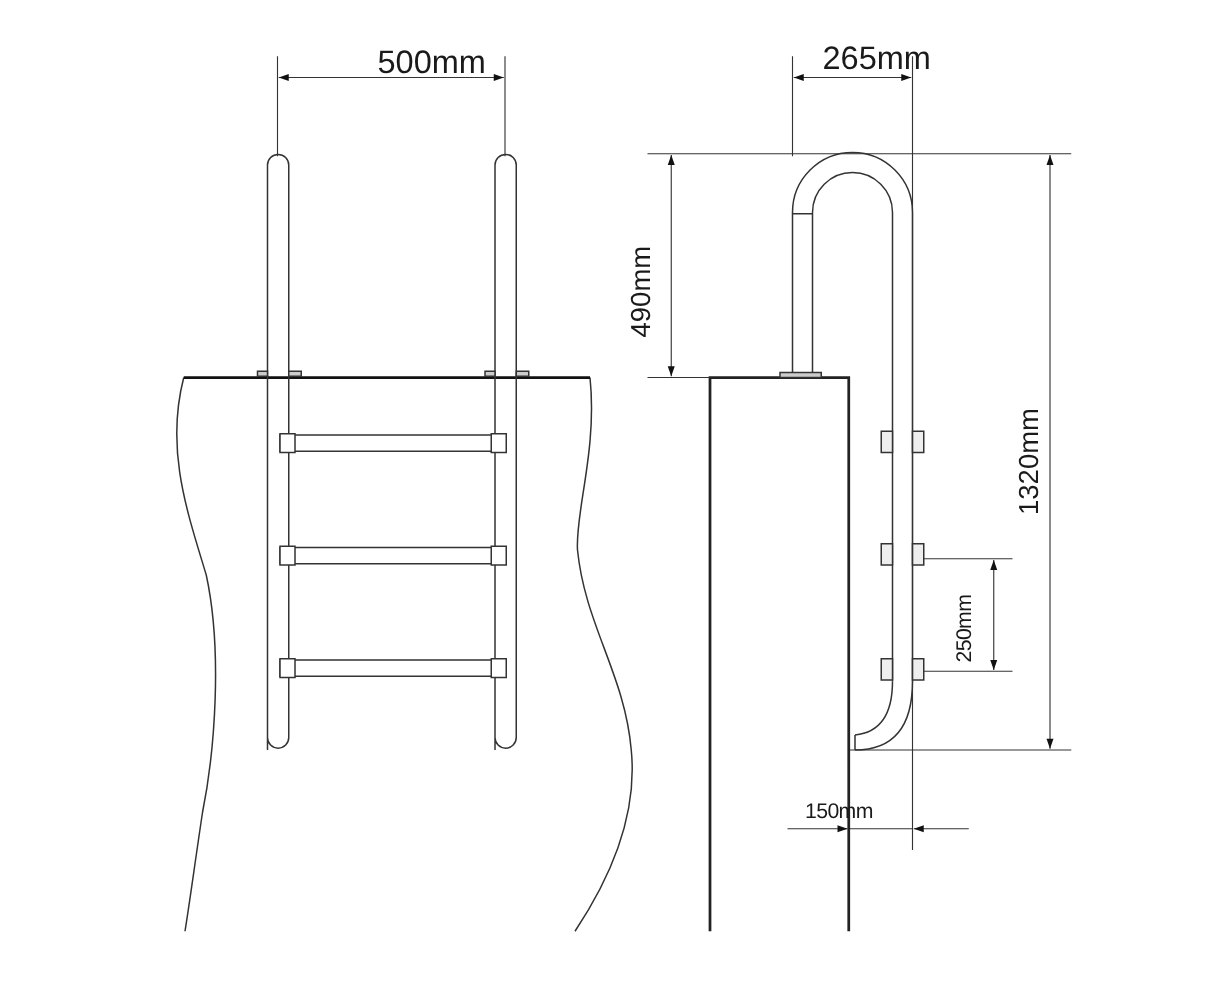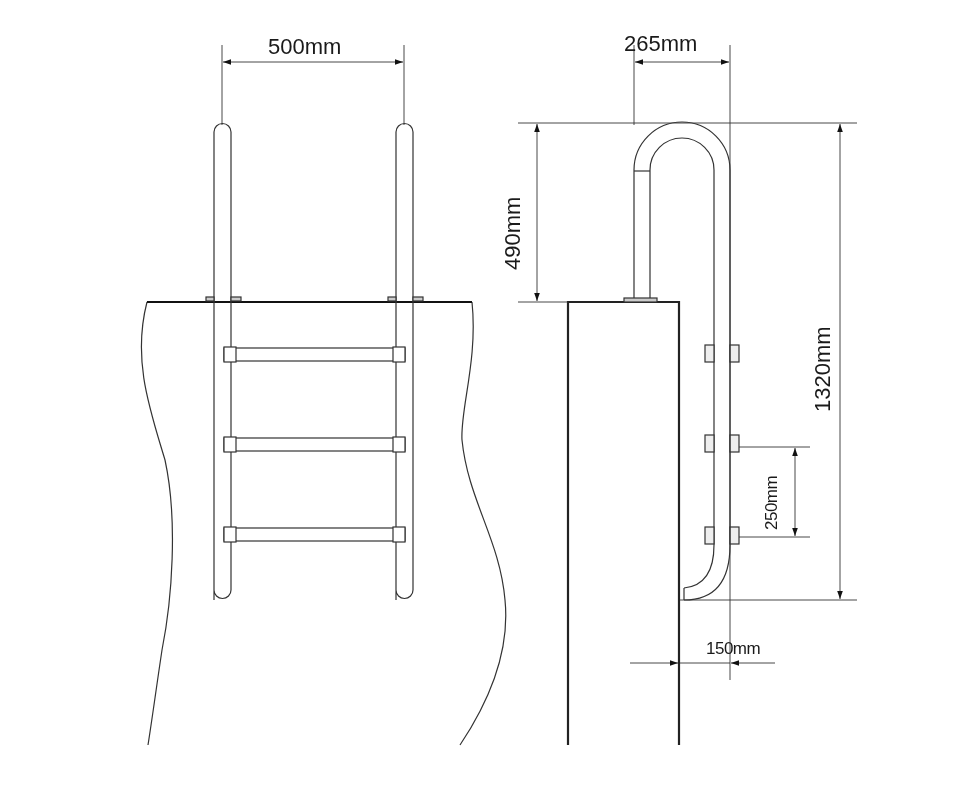--- a/index.html
+++ b/index.html
@@ -1,19 +1,19 @@
 <!DOCTYPE html>
 <html><head>
 <meta charset="utf-8">
 <style>
   html, body { margin: 0; padding: 0; background: #ffffff; }
   body { width: 980px; height: 785px; overflow: hidden; position: relative; font-family: "Liberation Sans", sans-serif; }
   svg { position: absolute; left: 0; top: 0; }
   .lbl { position: absolute; color: #1a1a1a; font-family: "Liberation Sans", sans-serif; white-space: nowrap; line-height: 1; }
-  .lbl-h { font-size: 22px; }
+  .lbl-h { font-size: 26px; margin-left: 34px; }
   .lbl-v { font-size: 22px; transform-origin: left top; transform: rotate(-90deg); }
   .lbl-sm { font-size: 17px; letter-spacing: -0.5px; }
 </style>
 </head>
 <body>
 
 <svg width="980" height="785" viewBox="0 0 980 785">
   <defs>
     <marker id="arr" viewBox="0 0 10 10" refX="10" refY="5" markerWidth="14" markerHeight="8" orient="auto-start-reverse" markerUnits="userSpaceOnUse">
       <path d="M0,1.5 L10,5 L0,8.5 z" fill="#111"></path>
@@ -102,13 +102,13 @@
     <line x1="775" y1="663" x2="731" y2="663" stroke-width="0.9" marker-end="url(#arr)"></line>
     <line x1="680" y1="663" x2="730" y2="663" stroke-width="0.9"></line>
   </g>
 </svg>
 
 <div class="lbl lbl-h" style="left:268px; top:36px;">500mm</div>
 <div class="lbl lbl-h" style="left:624px; top:33px;">265mm</div>
 <div class="lbl lbl-v" style="left:502px; top:270px;">490mm</div>
 <div class="lbl lbl-v" style="left:812px; top:412px;">1320mm</div>
 <div class="lbl lbl-v lbl-sm" style="left:763px; top:530px;">250mm</div>
-<div class="lbl lbl-sm" style="left:706px; top:640px;">150mm</div>
+<div class="lbl lbl-sm" style="left:644px; top:640px;">150mm</div>
 
 </body></html>

